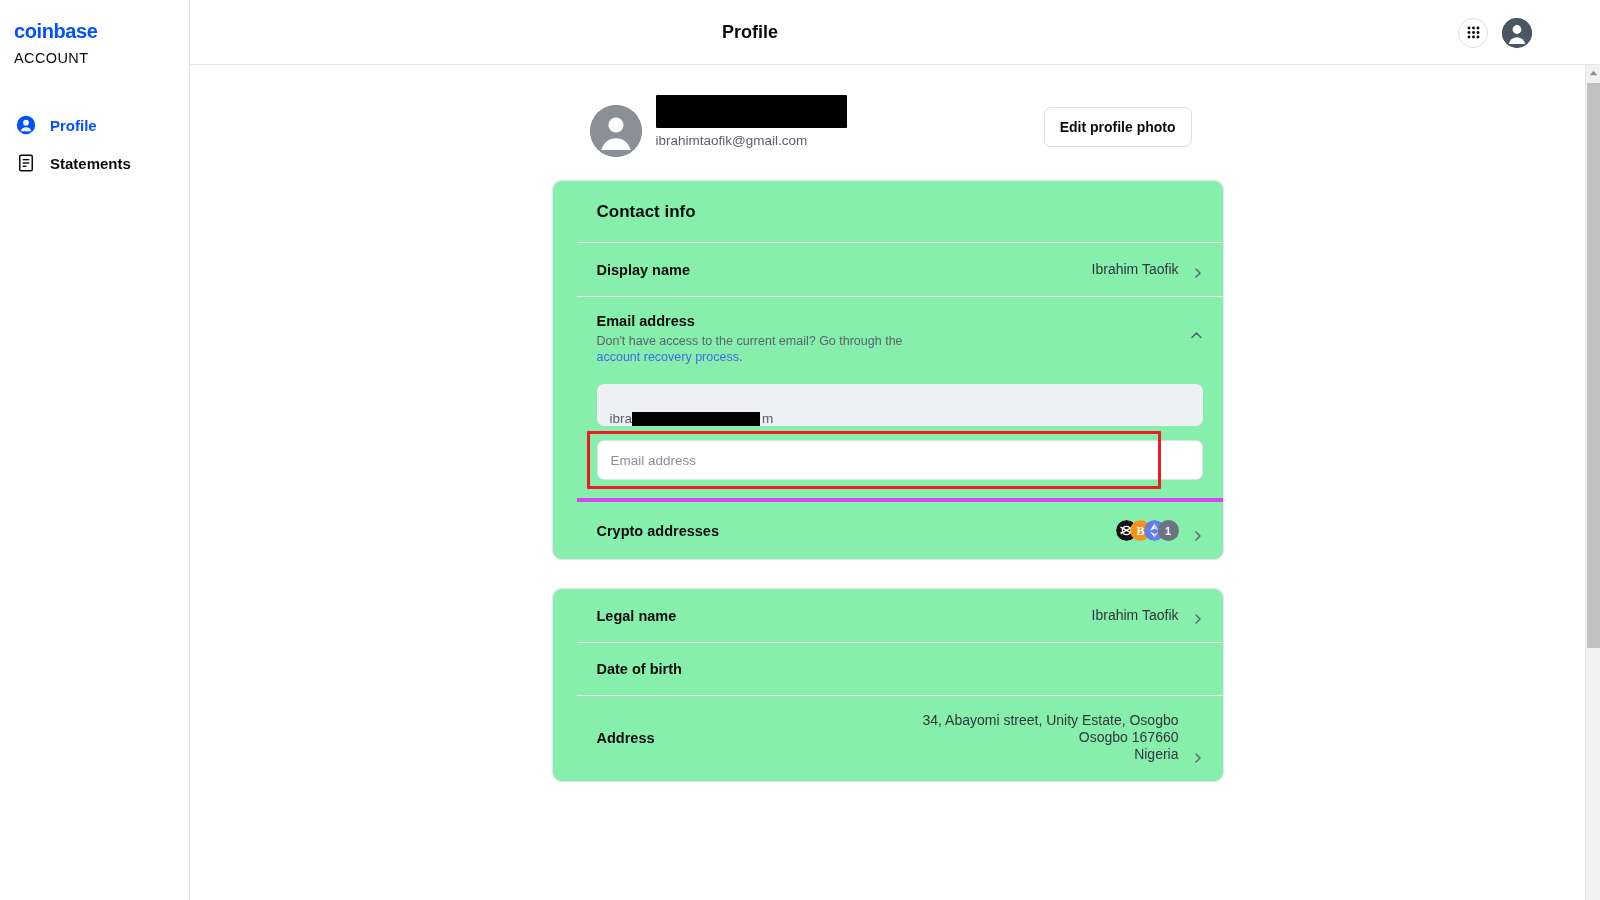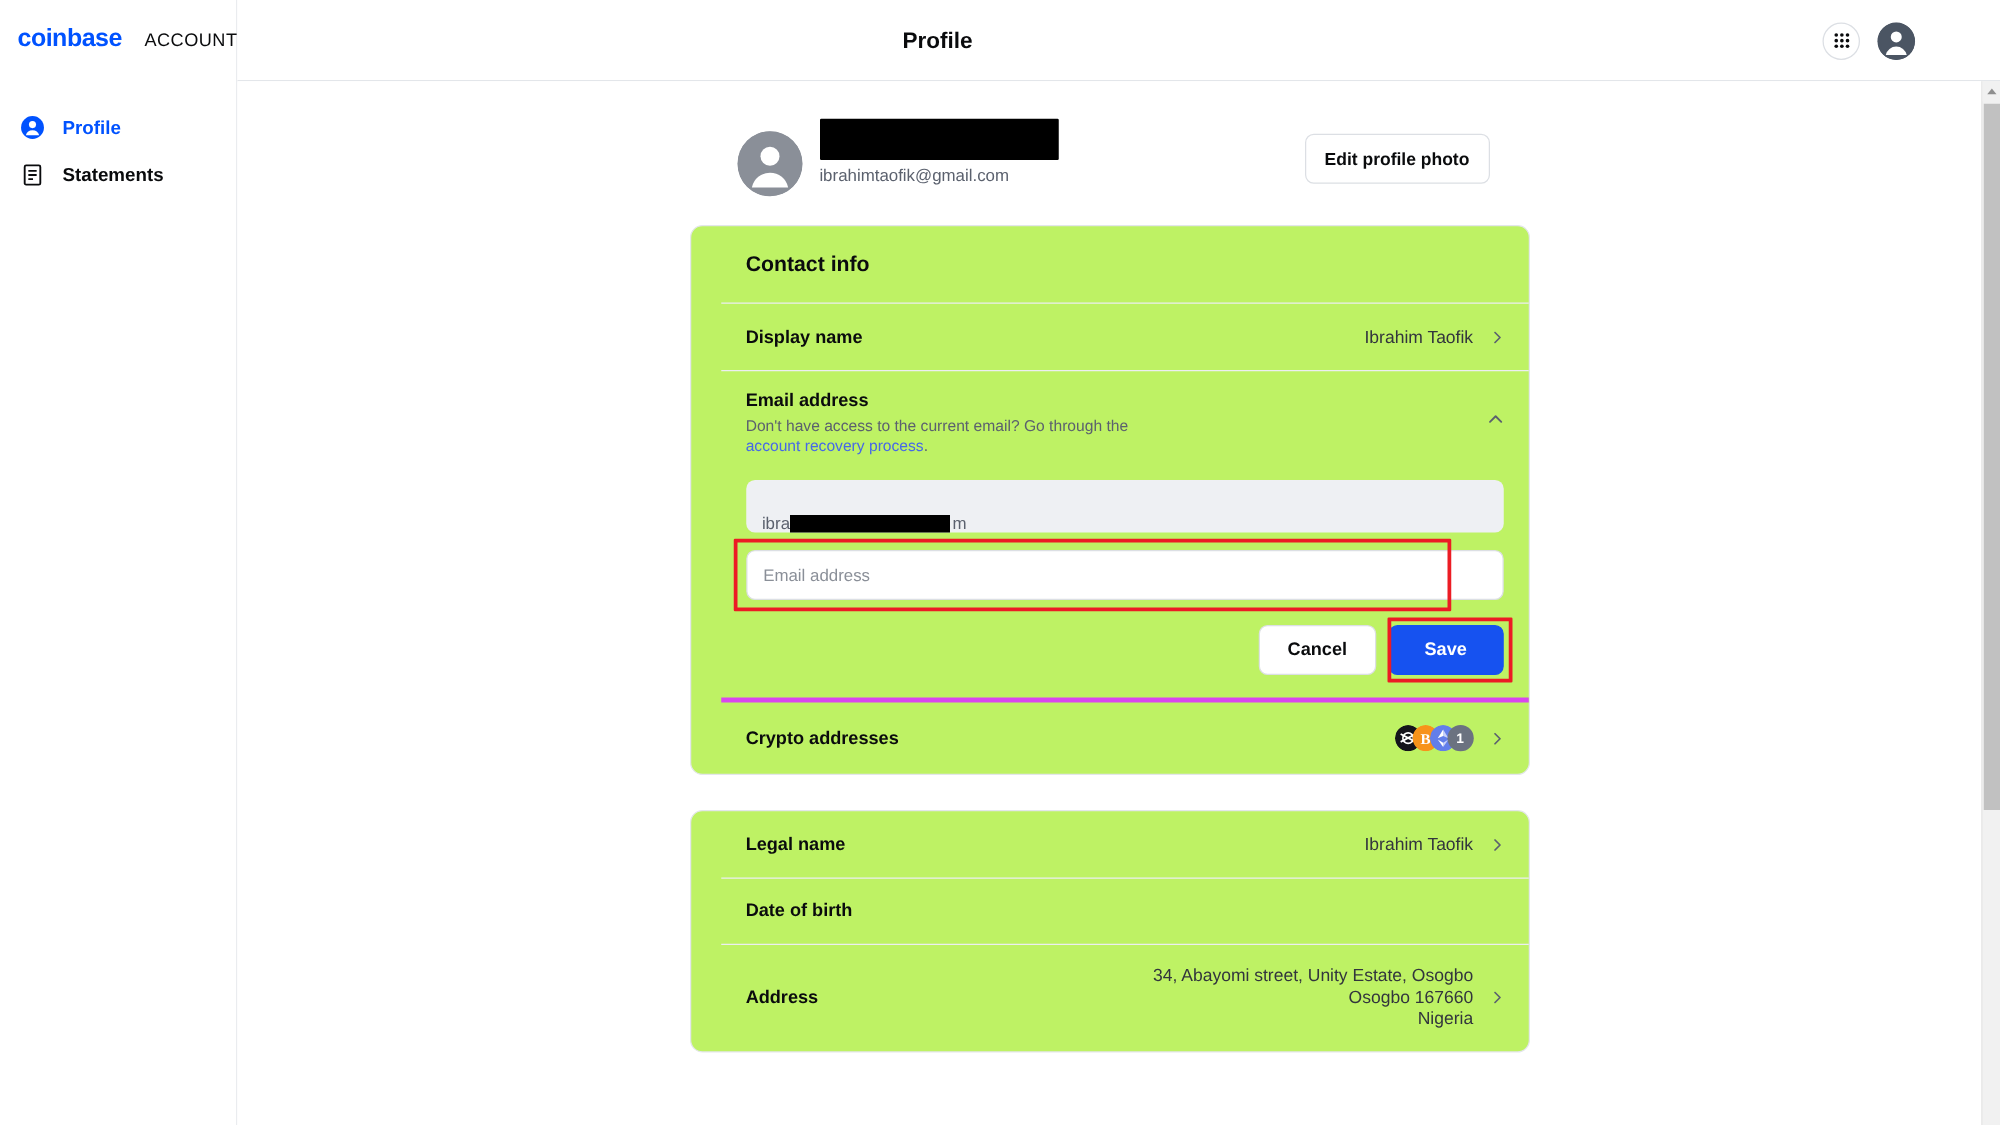--- a/index.html
+++ b/index.html
@@ -9,21 +9,21 @@
     background: #ffffff; overflow: hidden;
   }
   .app { position: relative; width: 1600px; height: 900px; display: flex; }
 
   
   .sidebar {
     width: 190px; height: 900px; flex: 0 0 190px;
     background: #fff; border-right: 1px solid #e3e6ea;
     padding-top: 14px;
   }
-  .brand { padding: 6px 0 0 14px; display: flex; align-items: baseline; gap: 18px; }
+  .brand { padding: 6px 0 0 14px; display: flex; align-items: baseline; gap: 7px; flex-direction: column; }
   .brand-coinbase { color: #0052ff; font-size: 20px; font-weight: 700; letter-spacing: -0.4px; }
   .brand-account { color: #0a0b0d; font-size: 14.5px; font-weight: 400; letter-spacing: 0.4px; }
   .nav { margin-top: 40px; }
   .nav-item {
     display: flex; align-items: center; gap: 14px;
     padding: 9px 0 9px 16px; cursor: pointer;
     font-size: 15px; font-weight: 600; color: #0a0b0d;
   }
   .nav-item.active { color: #0052ff; }
   .nav-icon { width: 20px; height: 20px; flex: 0 0 20px; display: block; }
@@ -76,34 +76,34 @@
   }
   .ident-email { font-size: 13.5px; color: #5b616e; white-space: nowrap; padding-top: 18px; }
   .edit-photo {
     position: absolute; right: -6px; top: 15px;
     border: 1px solid #dcdfe4; background: #fff; border-radius: 7px;
     font-family: inherit; font-size: 14px; font-weight: 600; color: #0a0b0d;
     padding: 11px 15px; cursor: pointer;
   }
 
   .card {
-    width: 672px; margin: 10px auto 0; background: #bef264;
+    width: 672px; margin: 10px auto 0; background: #86efac;
     border: 1px solid #e3e6ea; border-radius: 10px; padding-left: 24px;
   }
   .card-title {
     font-size: 17px; font-weight: 700; color: #0a0b0d;
     padding: 21px 20px 20px 20px; border-bottom: 1px solid #eceef1;
   }
   .row {
     display: flex; align-items: center; justify-content: space-between;
     padding: 18px 20px; border-bottom: 1px solid #eceef1; cursor: pointer;
   }
   .row:last-child { border-bottom: none; }
   .row-label { font-size: 14.5px; font-weight: 700; color: #0a0b0d; }
-  .row-right { display: flex; align-items: center; gap: 14px; }
+  .row-right { display: flex; align-items: flex-end; gap: 14px; }
   .row-value { font-size: 14px; color: #32353d; text-align: right; line-height: 17px; }
   .chev { width: 10px; height: 10px; flex: 0 0 10px; }
 
   
   .email-block { padding: 16px 20px 18px 20px; border-bottom: 4px solid #d946ef; }
   .email-head { display: flex; justify-content: space-between; align-items: flex-start; }
   .email-label { font-size: 14.5px; font-weight: 700; color: #0a0b0d; }
   .email-sub {
     font-size: 12.5px; color: #5b616e; line-height: 16px;
     margin-top: 4px; max-width: 340px;
@@ -272,25 +272,20 @@
 
             <div class="current-email">
               <span class="current-email-text"><span>ibra</span><span class="ce-redaction"></span><span style="padding-left:130px">m</span></span>
             </div>
 
             <div class="new-email-wrap">
               <input class="new-email" type="text" placeholder="Email address" style="">
               <div class="annot-input"></div>
             </div>
 
-            <div class="actions">
-              <button class="btn btn-cancel">Cancel</button>
-              <button class="btn btn-save">Save</button>
-              <div class="annot-save"></div>
-            </div>
           </div>
 
           <div class="row">
             <span class="row-label">Crypto addresses</span>
             <span class="row-right">
               <span class="crypto-icons">
                 <svg class="coin" viewBox="0 0 21 21">
                   <circle cx="10.5" cy="10.5" r="10.5" fill="#14141b"></circle>
                   <path d="M4.5 7.2l12 6.3M4.5 13.5l12-6.3" stroke="#fff" stroke-width="1.5"></path>
                   <circle cx="10.5" cy="10.5" r="4.2" fill="none" stroke="#fff" stroke-width="1.3"></circle>

